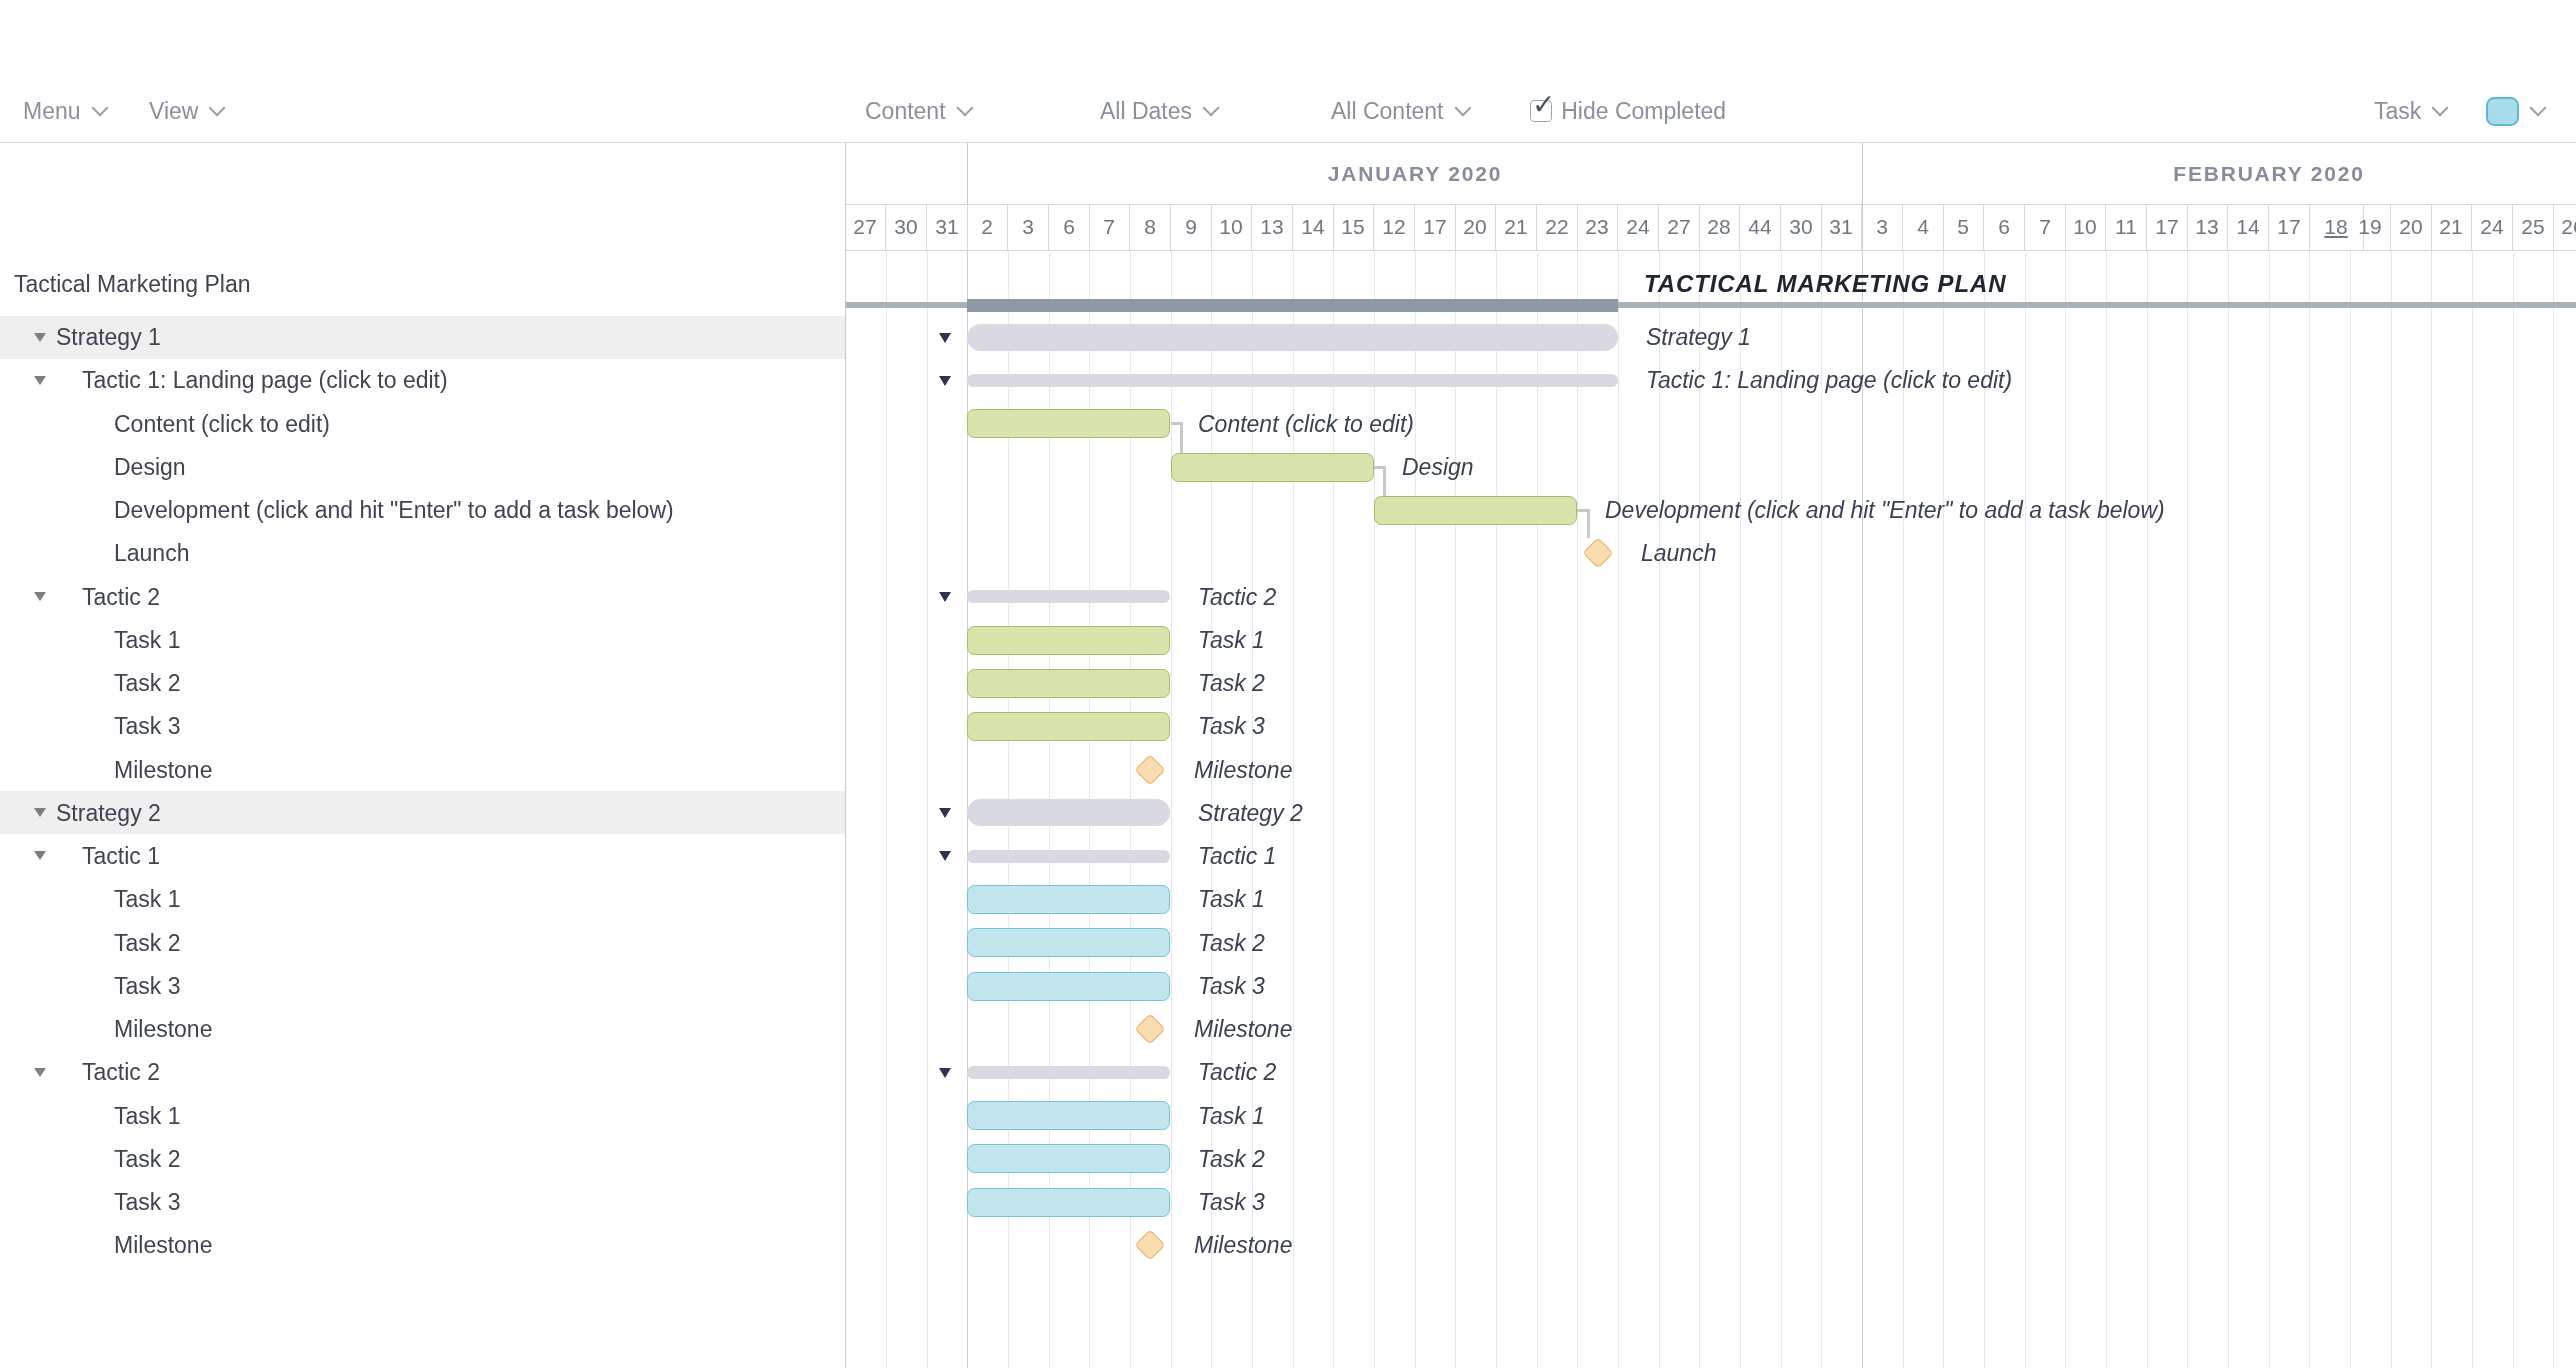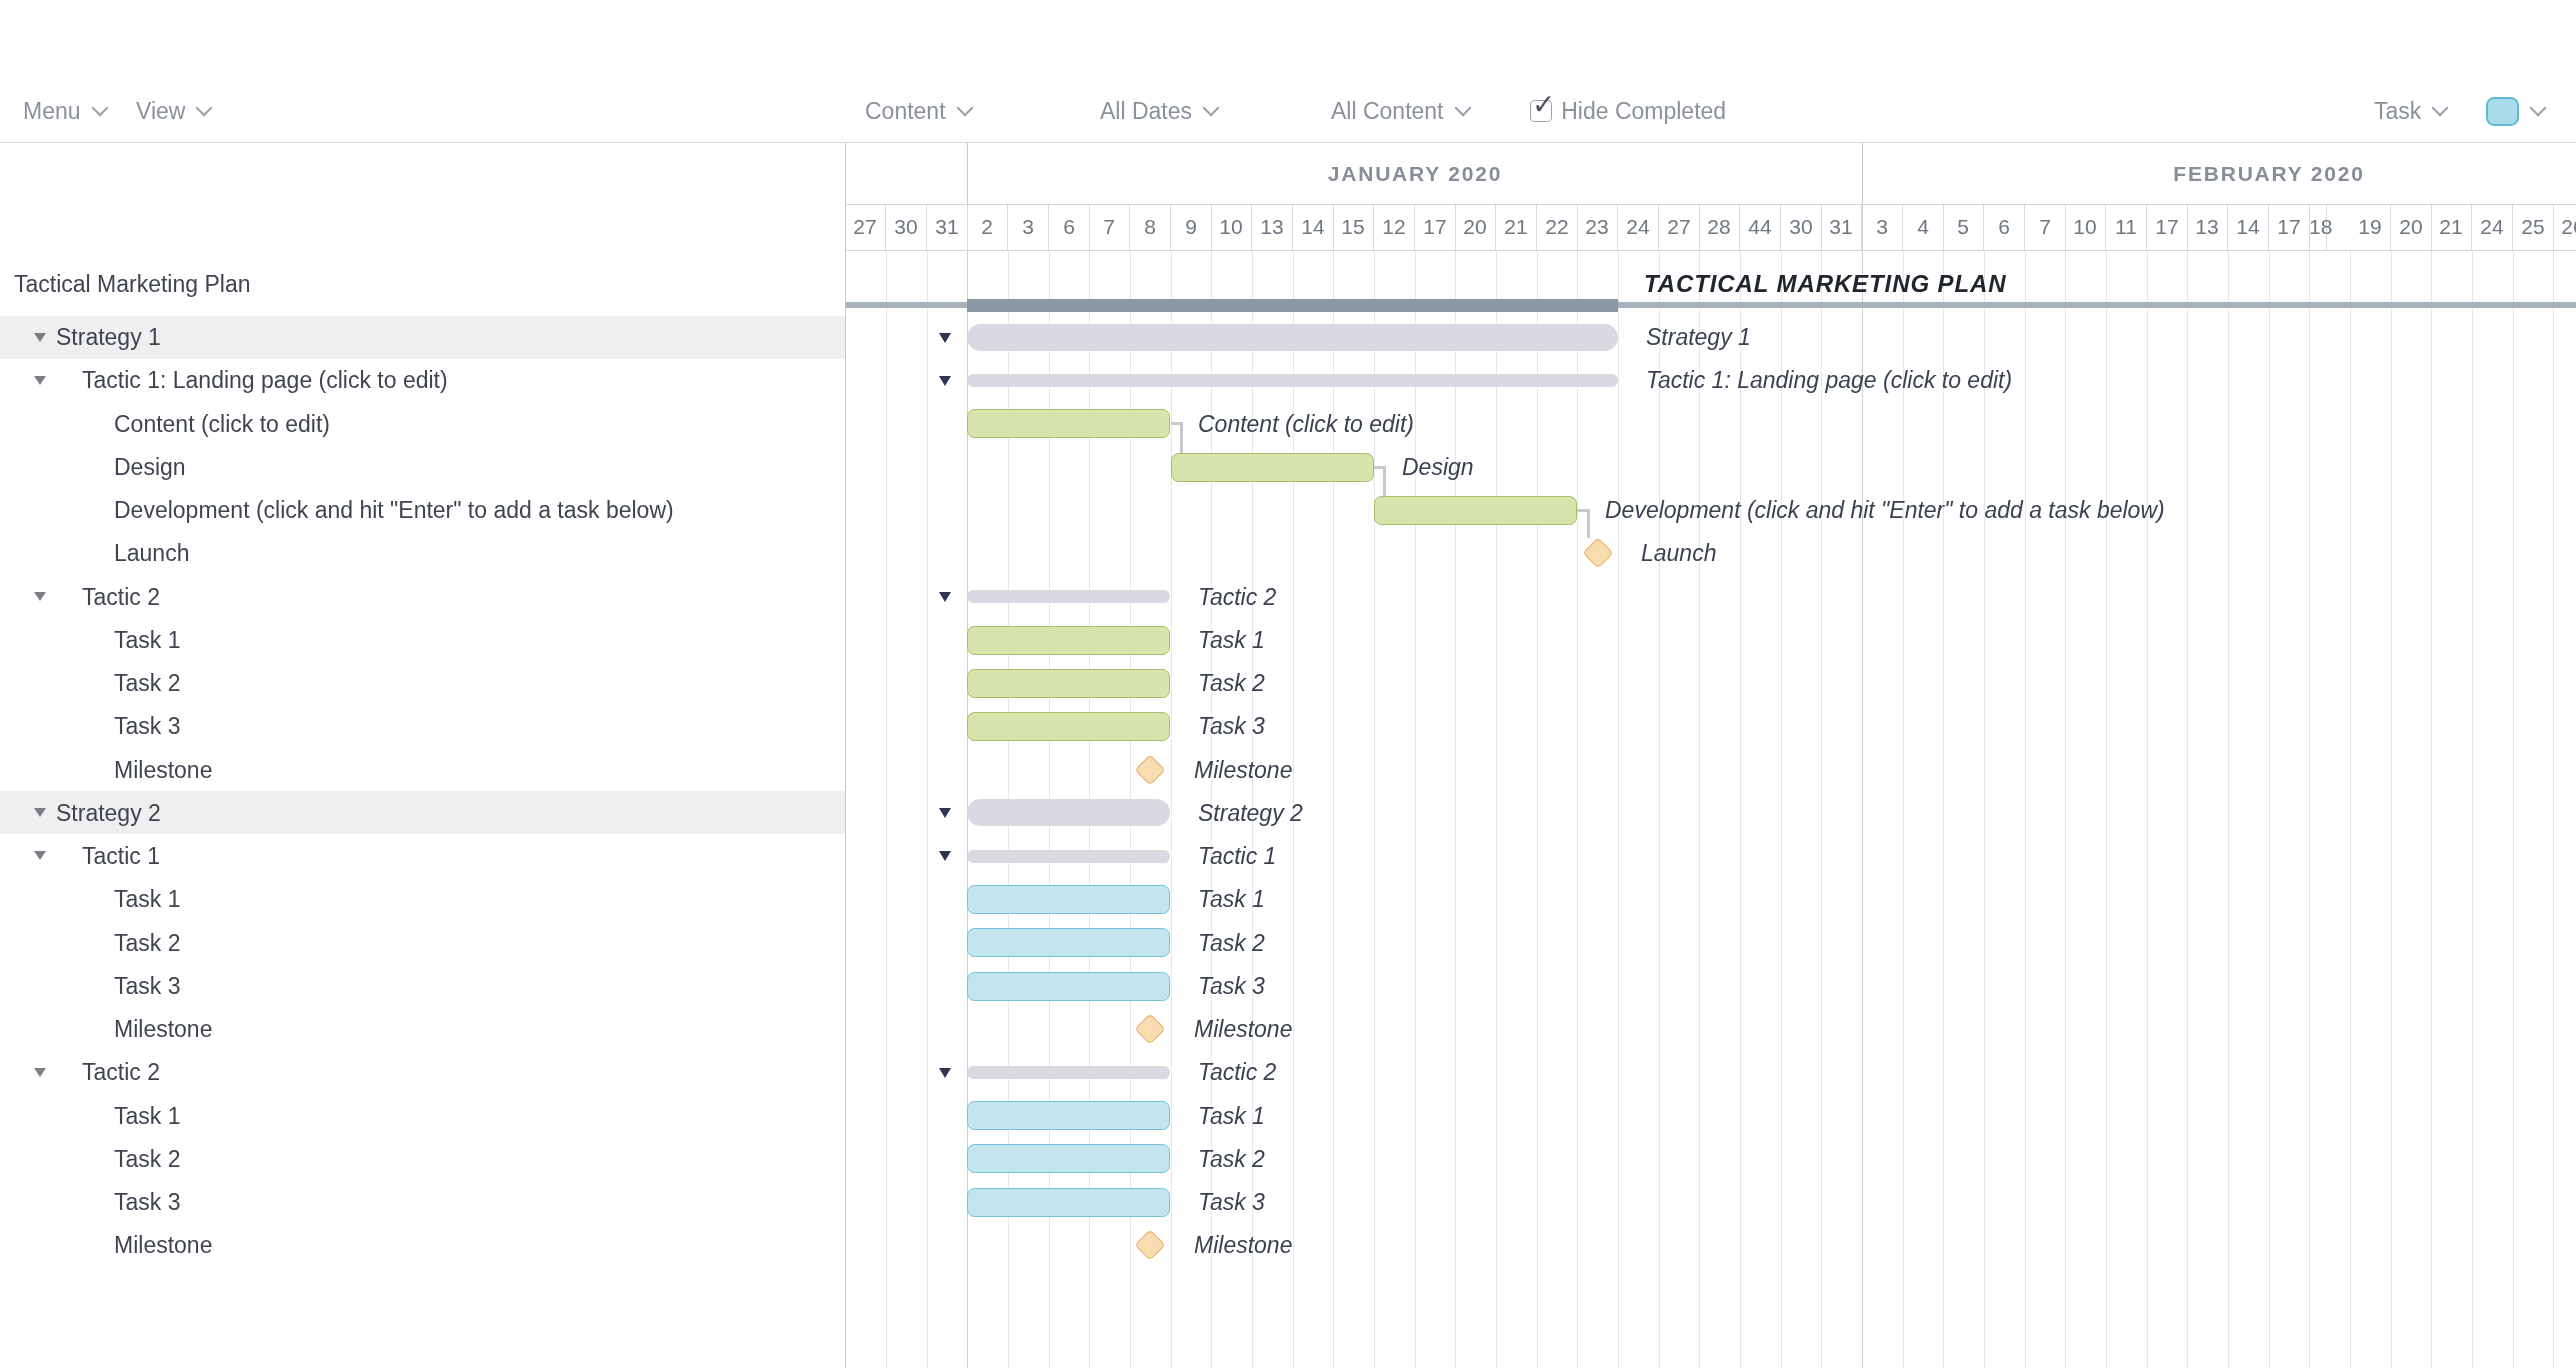--- a/index.html
+++ b/index.html
@@ -48,21 +48,21 @@
 <body>
 
 <div id="app">
 
 
   <div id="toolbar">
     <div class="tbtn" style="left:23px">
       <span>Menu</span>
       <span class="chev"></span>
     </div>
-    <div class="tbtn" style="left:136px">
+    <div class="tbtn" style="left:149px">
       <span>View</span>
       <span class="chev"></span>
     </div>
     <div class="tbtn" style="left:865px">
       <span>Content</span>
       <span class="chev"></span>
     </div>
     <div class="tbtn" style="left:1100px">
       <span>All Dates</span>
       <span class="chev"></span>
@@ -125,21 +125,21 @@
       <div class="dcell" style="left: 1903px; width: 41px;">4</div>
       <div class="dcell" style="left: 1943px; width: 41px;">5</div>
       <div class="dcell" style="left: 1984px; width: 41px;">6</div>
       <div class="dcell" style="left: 2025px; width: 41px;">7</div>
       <div class="dcell" style="left: 2065px; width: 41px;">10</div>
       <div class="dcell" style="left: 2106px; width: 41px;">11</div>
       <div class="dcell" style="left: 2147px; width: 41px;">17</div>
       <div class="dcell" style="left: 2187px; width: 41px;">13</div>
       <div class="dcell" style="left: 2228px; width: 41px;">14</div>
       <div class="dcell" style="left: 2269px; width: 41px;">17</div>
-      <div class="dcell" style="left: 2309px; width: 18px;">18</div>
+      <div class="dcell" style="left: 2309px; width: 55px; text-decoration: underline;">18</div>
       <div class="dcell" style="left: 2350px; width: 41px;">19</div>
       <div class="dcell" style="left: 2391px; width: 41px;">20</div>
       <div class="dcell" style="left: 2431px; width: 41px;">21</div>
       <div class="dcell" style="left: 2472px; width: 41px;">24</div>
       <div class="dcell" style="left: 2513px; width: 41px;">25</div>
       <div class="dcell" style="left: 2553px; width: 41px;">26</div>
       <div class="grid" style="left: 886px;"></div>
       <div class="grid" style="left: 927px;"></div>
       <div class="grid" style="left: 967px;"></div>
       <div class="grid" style="left: 1008px;"></div>

